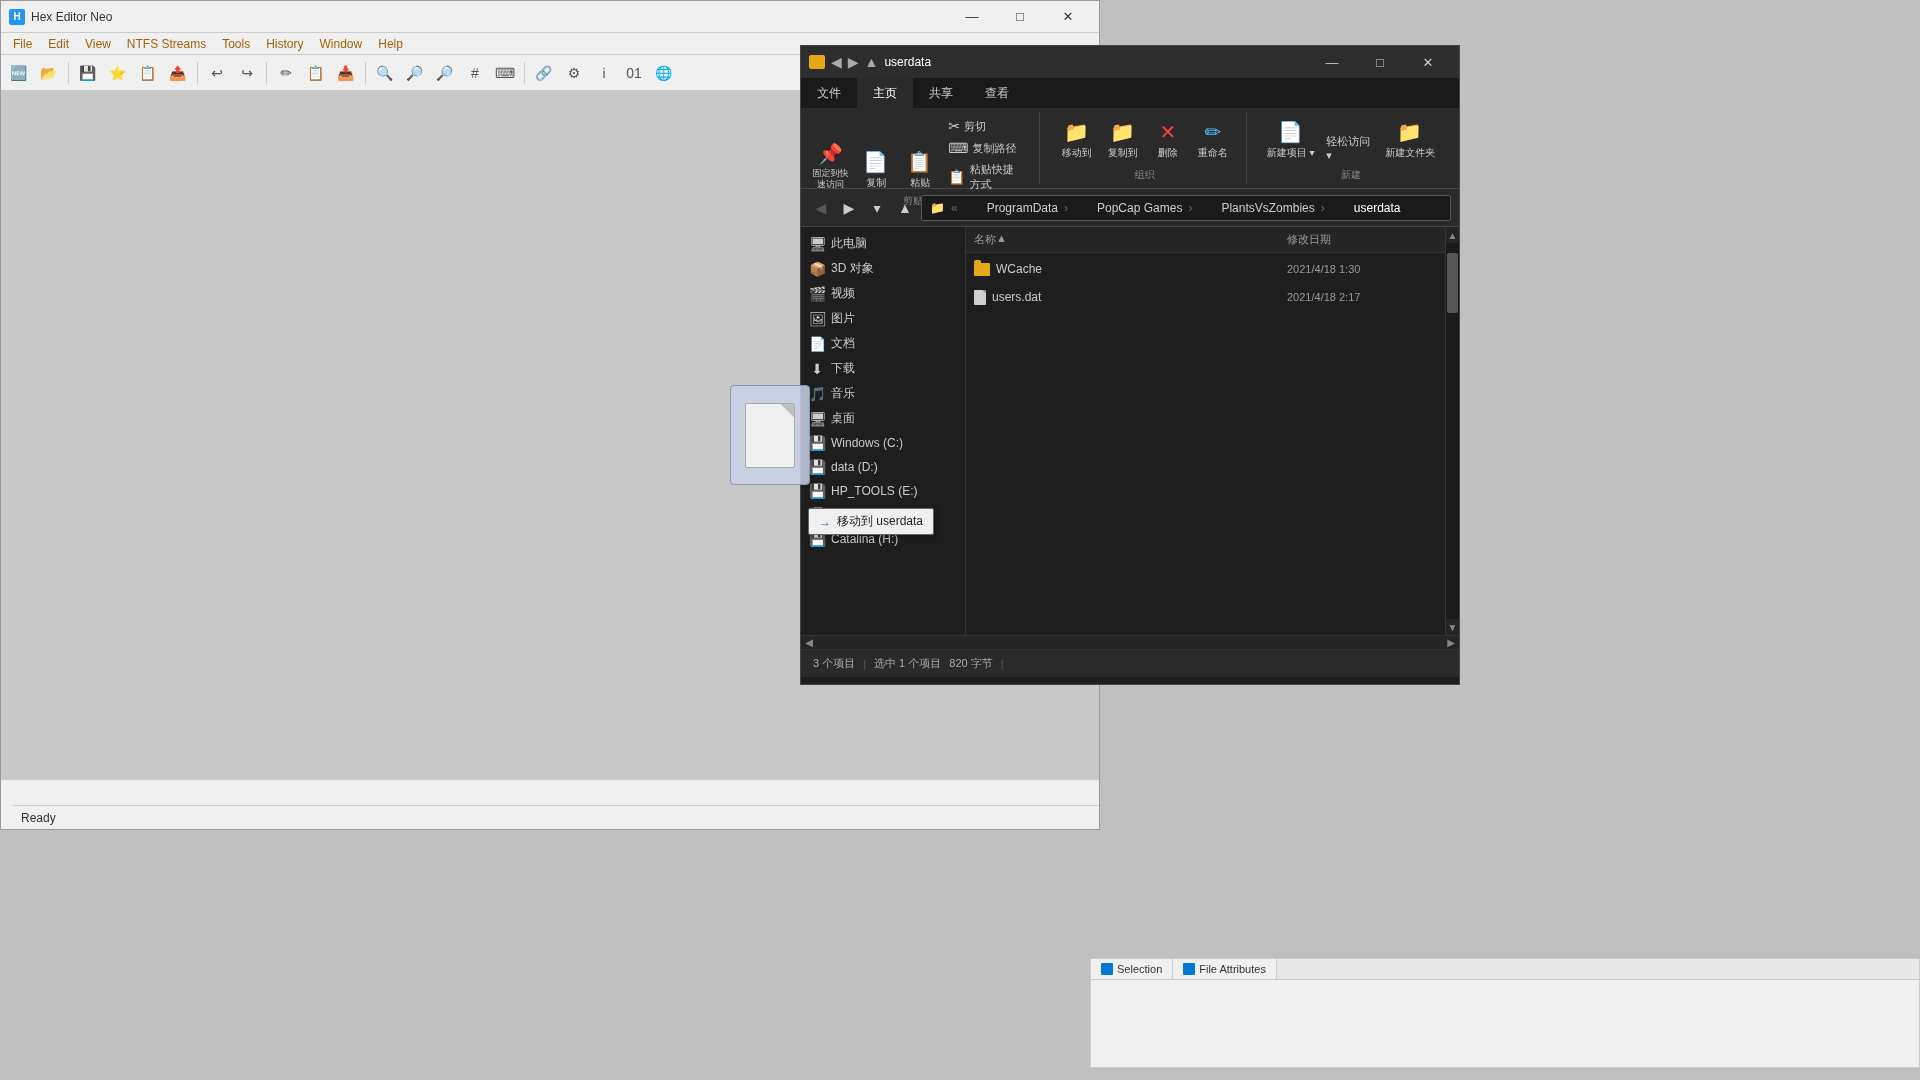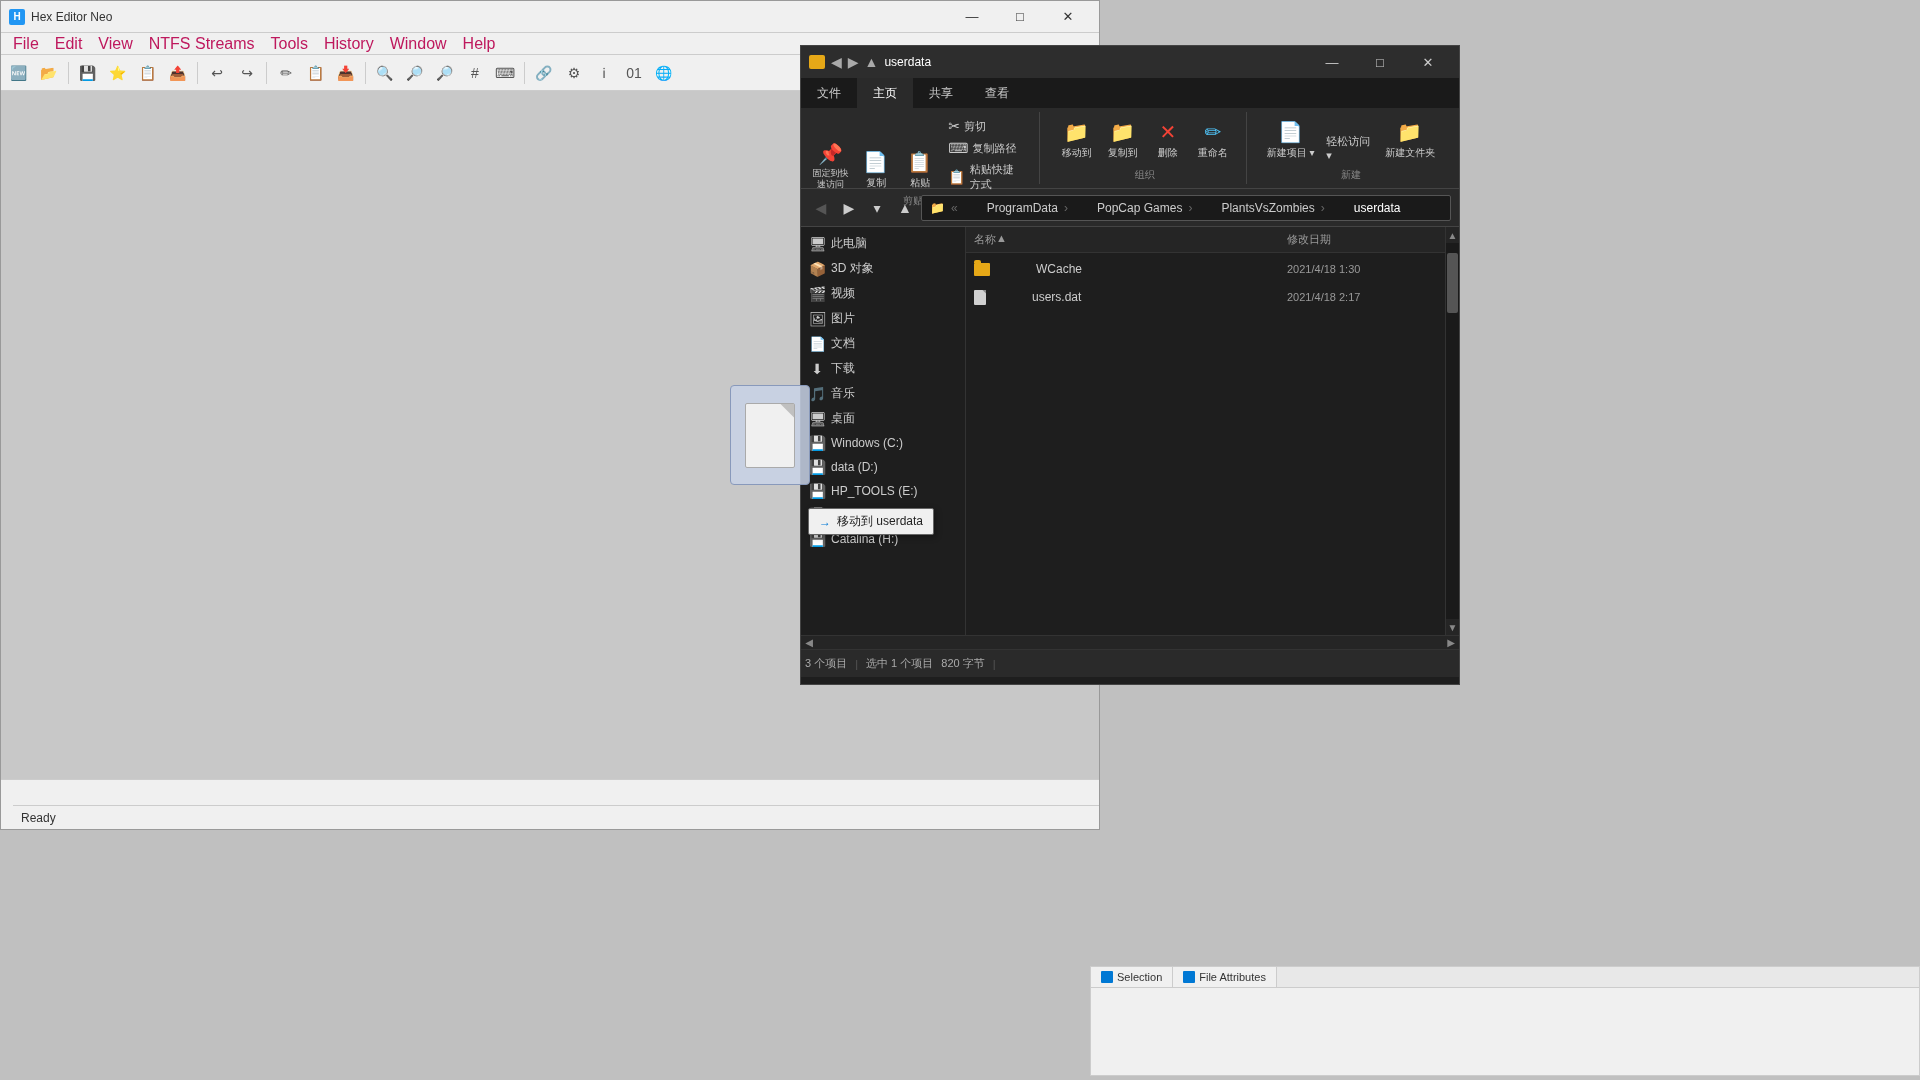--- a/index.html
+++ b/index.html
@@ -50,23 +50,23 @@
     .hex-menubar {
       height: 22px;
       background: #f0f0f0;
       display: flex;
       align-items: center;
       padding: 0 4px;
       border-bottom: 1px solid #ccc;
     }
     .hex-menu-item {
       padding: 2px 8px;
-      font-size: 16px;
-      cursor: pointer;
-      color: #be185d;
+      font-size: 12px;
+      cursor: pointer;
+      color: #a16207;
     }
 
     .hex-toolbar {
       height: 36px;
       background: #f0f0f0;
       border-bottom: 1px solid #ccc;
       display: flex;
       align-items: center;
       padding: 0 4px;
       gap: 2px;
@@ -309,21 +309,21 @@
       display: flex;
       align-items: center;
       height: 28px;
       padding: 0 8px;
       font-size: 12px;
       color: #ccc;
       cursor: pointer;
       gap: 6px;
     }
     .file-item.selected { background: #1a3a5a; }
-    .file-name { flex: 1; margin-left: 40px; }
+    .file-name { flex: 1; }
     .file-date { width: 150px; color: #999; font-size: 11px; }
 
     
     .folder-icon {
       width: 16px; height: 13px;
       background: #e6a817;
       border-radius: 1px;
       position: relative;
       display: inline-block;
     }
@@ -352,21 +352,21 @@
       clip-path: polygon(0 0, 100% 100%, 100% 0);
     }
 
     
     .explorer-statusbar {
       height: 28px;
       background: #2a2a2a;
       border-top: 1px solid #333;
       display: flex;
       align-items: center;
-      padding: 0 4px;
+      padding: 0 12px;
       font-size: 11px;
       color: #aaa;
       gap: 8px;
     }
     .status-separator { color: #555; }
 
     
     .explorer-vscroll {
       width: 14px;
       background: #252525;
@@ -753,21 +753,21 @@
 
 <div class="drag-ghost">
   <div class="drag-ghost-file"></div>
 </div>
 
 <div class="move-tooltip">
   <span class="move-arrow">→</span>
   <span>移动到 userdata</span>
 </div>
 
-<div style="position: absolute; bottom: 4px; right: 0; width: 830px; height: 110px; background: #f0f0f0; border: 1px solid #ccc;">
+<div style="position: absolute; bottom: 12px; right: 0; width: 830px; height: 110px; background: #f0f0f0; border: 1px solid #ccc;">
   <div style="display: flex; border-bottom: 1px solid #ccc; background: #e8e8e8;">
     <div class="bottom-panel-tab">
       <div class="bottom-panel-icon" style="width:12px;height:12px;background:#0078d4;"></div>
       <span>Selection</span>
     </div>
     <div class="bottom-panel-tab">
       <div class="bottom-panel-icon" style="width:12px;height:12px;background:#0078d4;"></div>
       <span>File Attributes</span>
     </div>
   </div>

